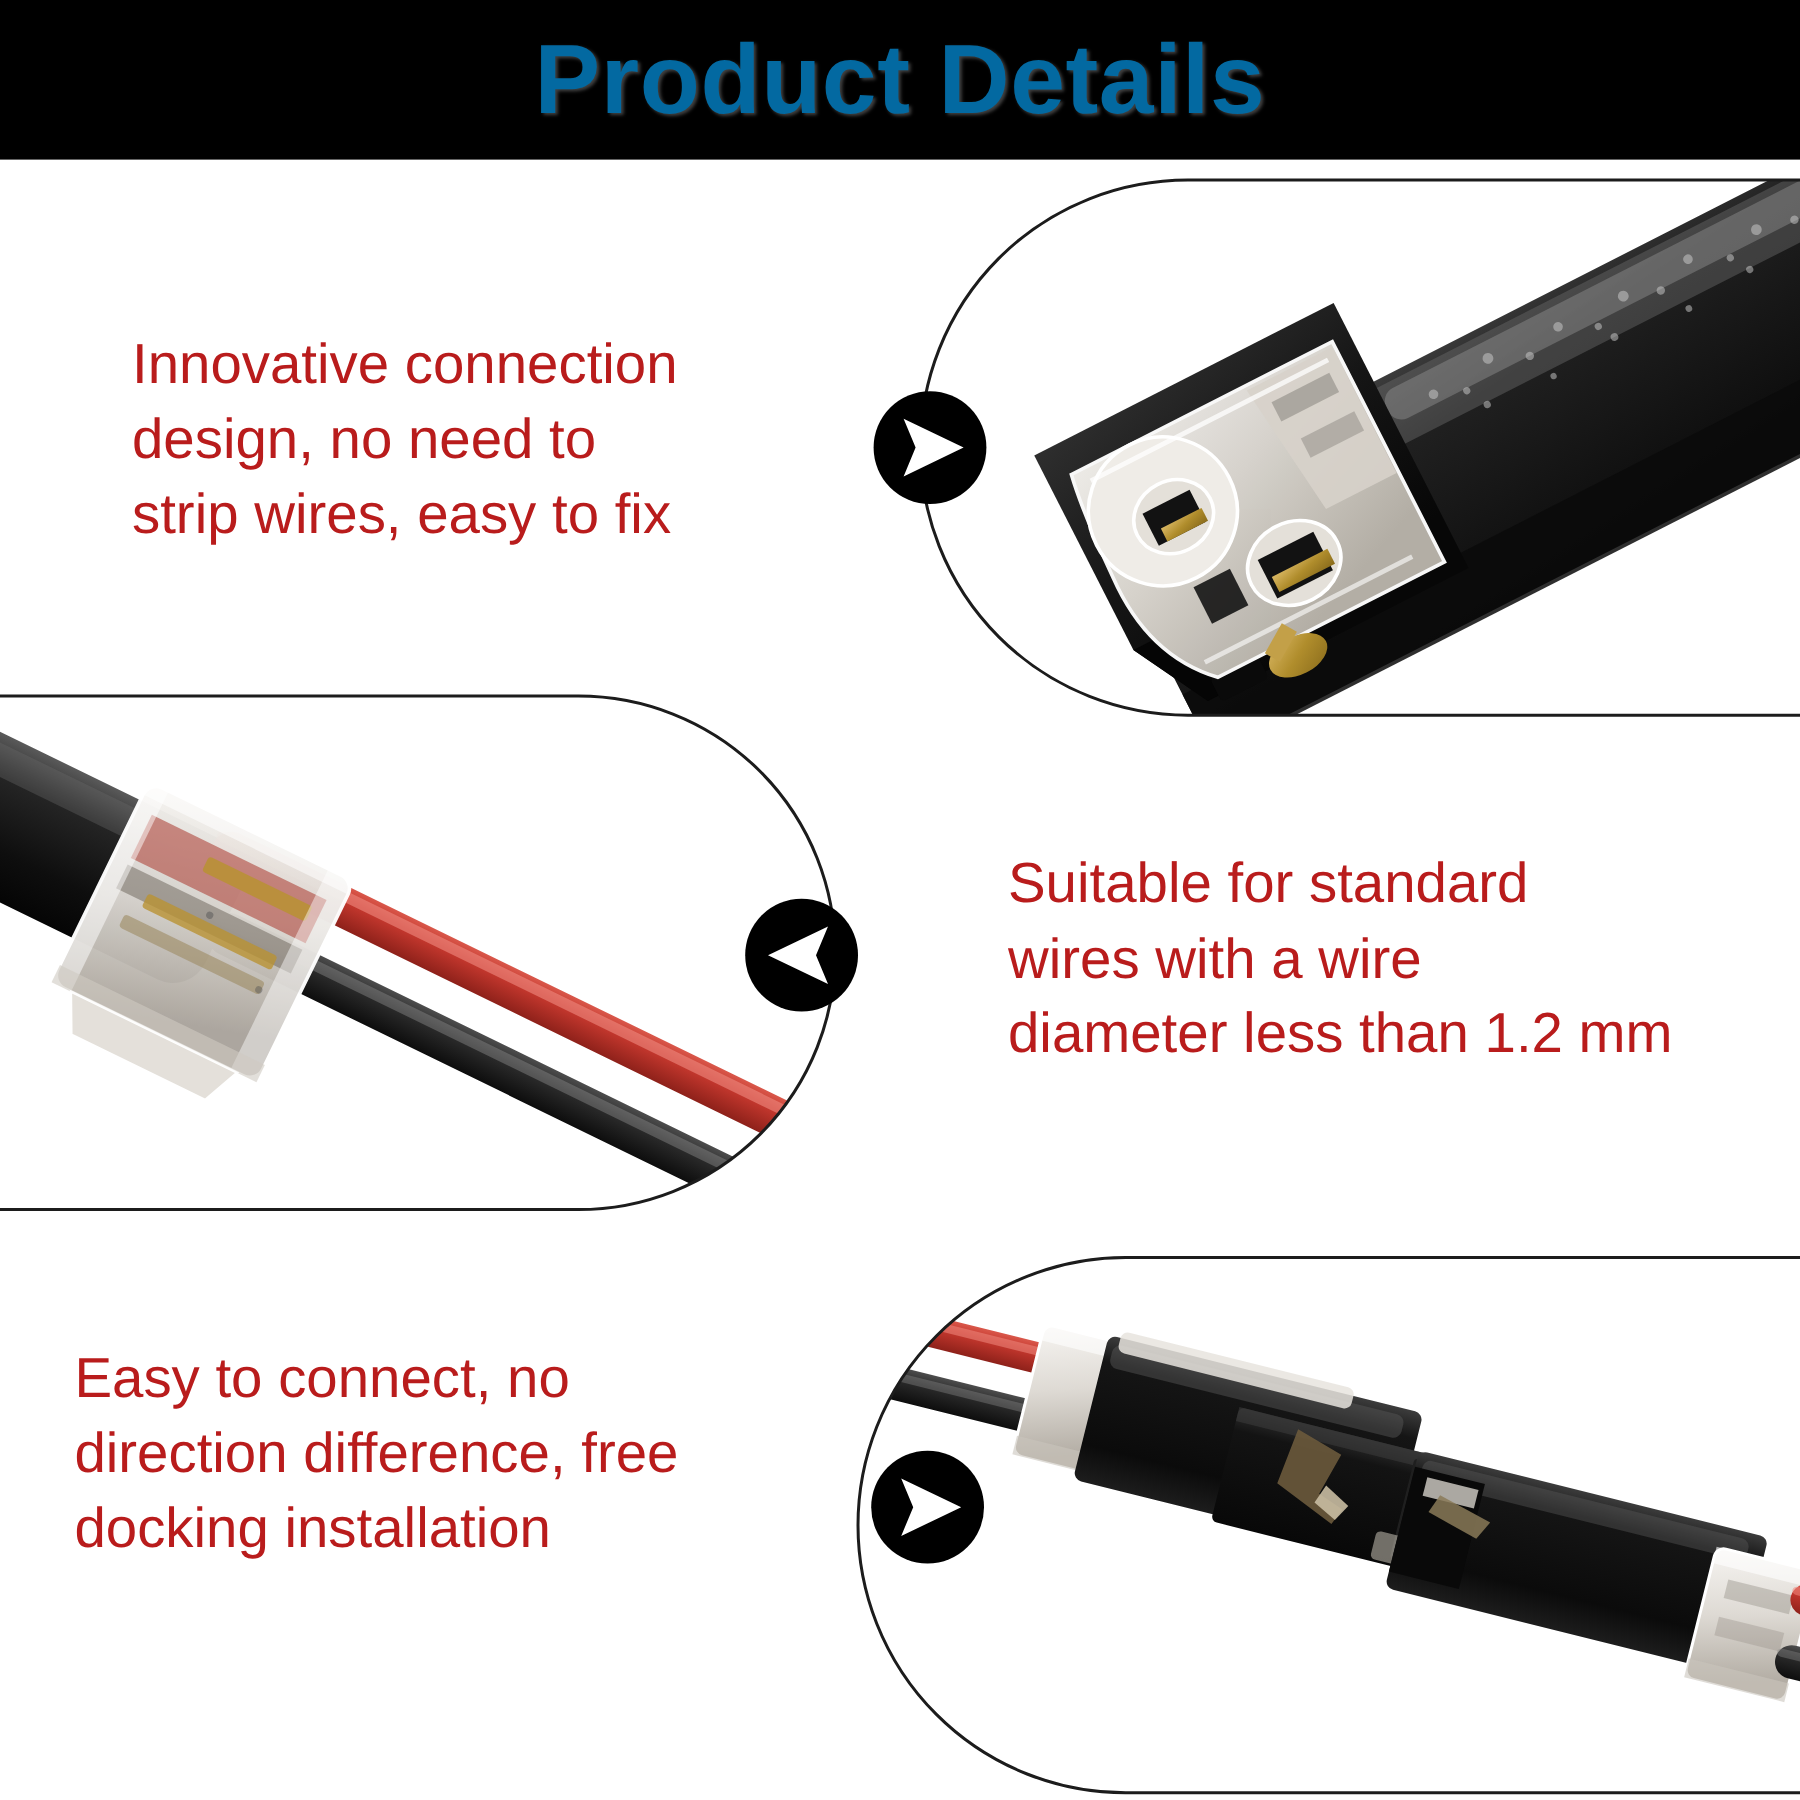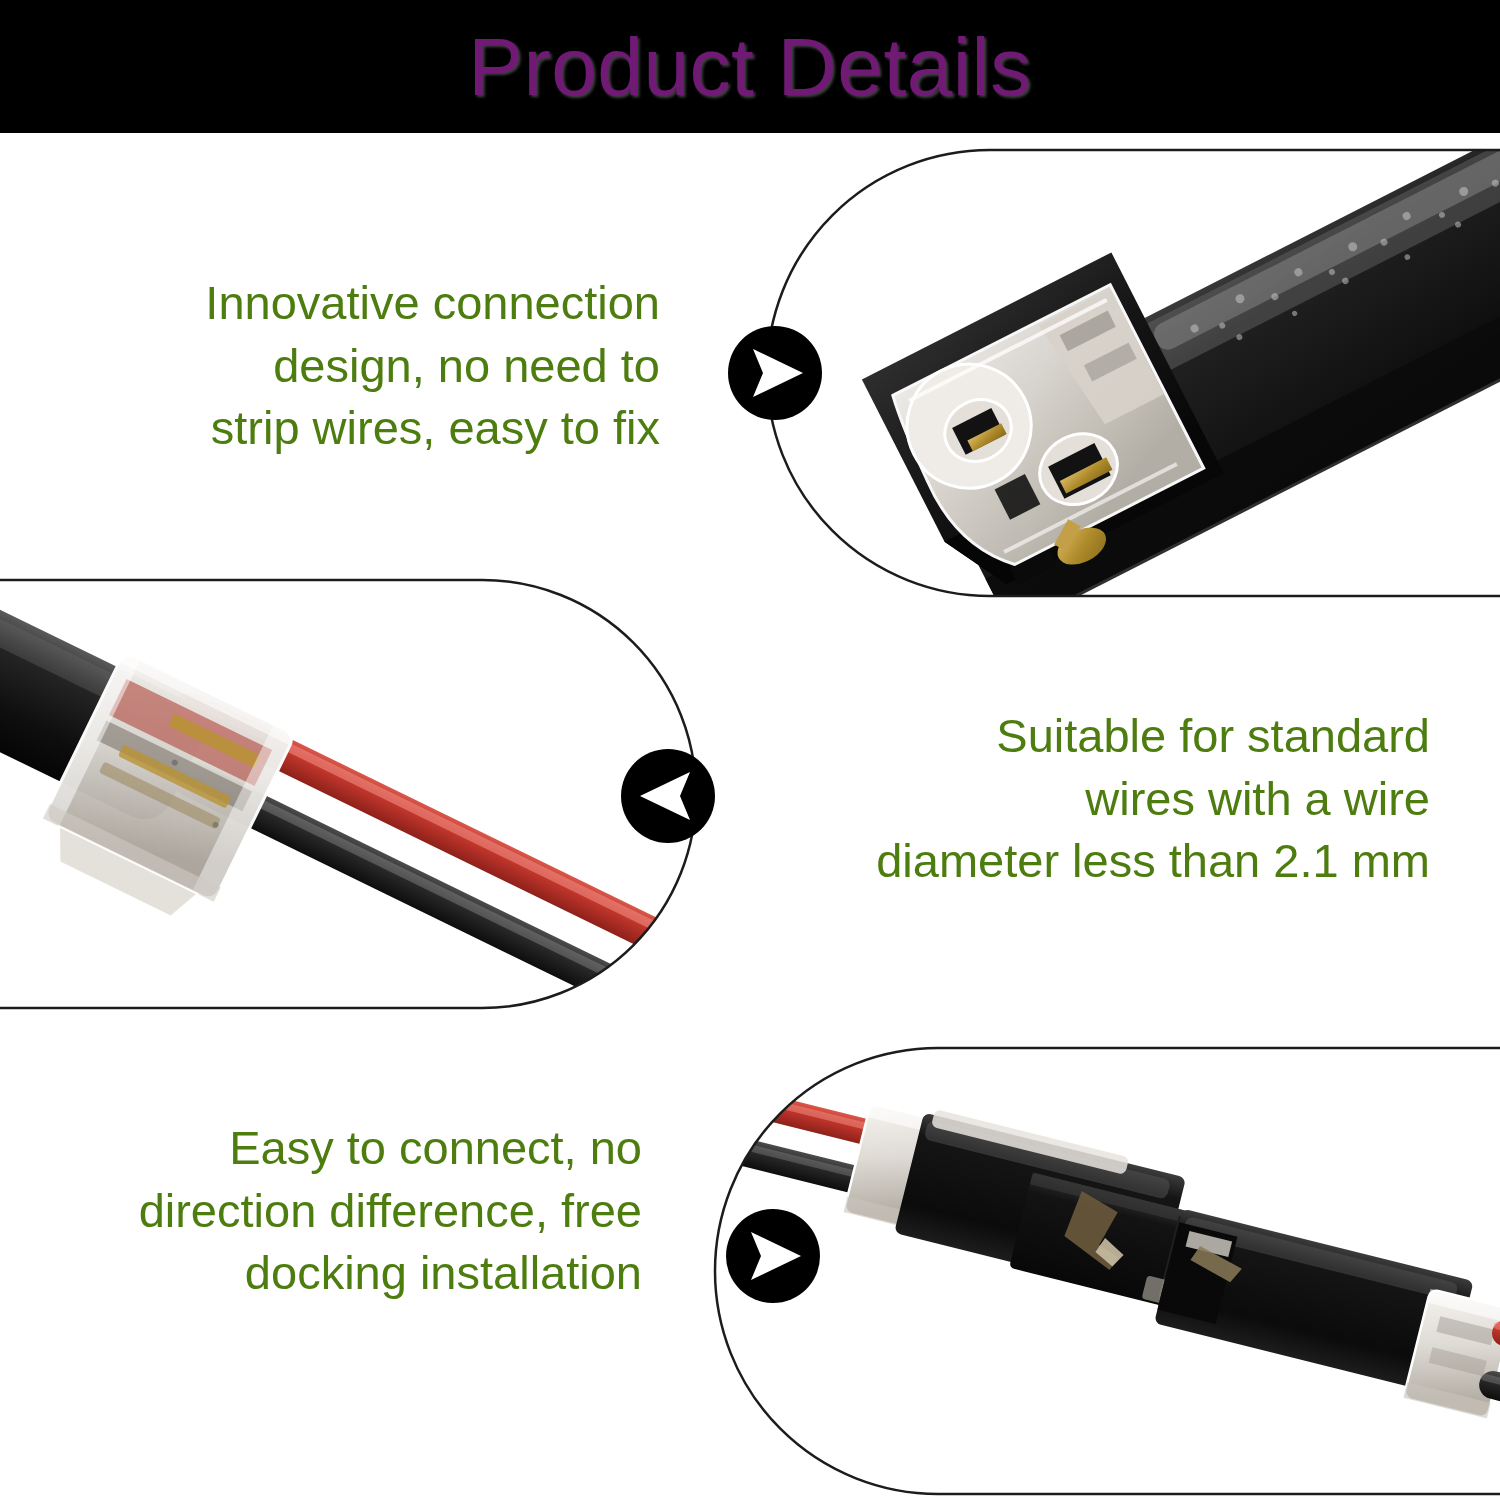--- a/index.html
+++ b/index.html
@@ -27,33 +27,33 @@
   }
   .header-title {
     position: absolute;
     left: 0;
     top: 0;
     width: 1500px;
     height: 133px;
     display: flex;
     align-items: center;
     justify-content: center;
-    color: #701a75;
+    color: #0369a1;
     font-size: 82px;
-    font-weight: normal;
+    font-weight: bold;
     letter-spacing: 0.5px;
     text-shadow: 2px 2px 3px rgba(120,120,120,0.55);
     font-family: "Liberation Sans", "DejaVu Sans", sans-serif;
   }
 
   
   .feature-text {
     position: absolute;
-    text-align: right;
-    color: #4d7c0f;
+    text-align: left;
+    color: #b91c1c;
     font-size: 47px;
     line-height: 1.33;
     font-family: "Liberation Sans", "DejaVu Sans", sans-serif;
     white-space: pre-line;
   }
   #feature-text-1 {
     left: 110px;
     top: 272px;
     width: 550px;
   }
@@ -389,19 +389,19 @@
       <path d="M 26 24 L 76 48 L 26 72 L 36 48 Z" fill="#ffffff"></path>
     </svg>
   </div>
 
   <div class="feature-text" id="feature-text-1">Innovative connection
 design, no need to
 strip wires, easy to fix</div>
 
   <div class="feature-text" id="feature-text-2">Suitable for standard
 wires with a wire
-diameter less than 2.1 mm</div>
+diameter less than 1.2 mm</div>
 
   <div class="feature-text" id="feature-text-3">Easy to connect, no
 direction difference, free
 docking installation</div>
 
 </div>
 
 </body></html>

